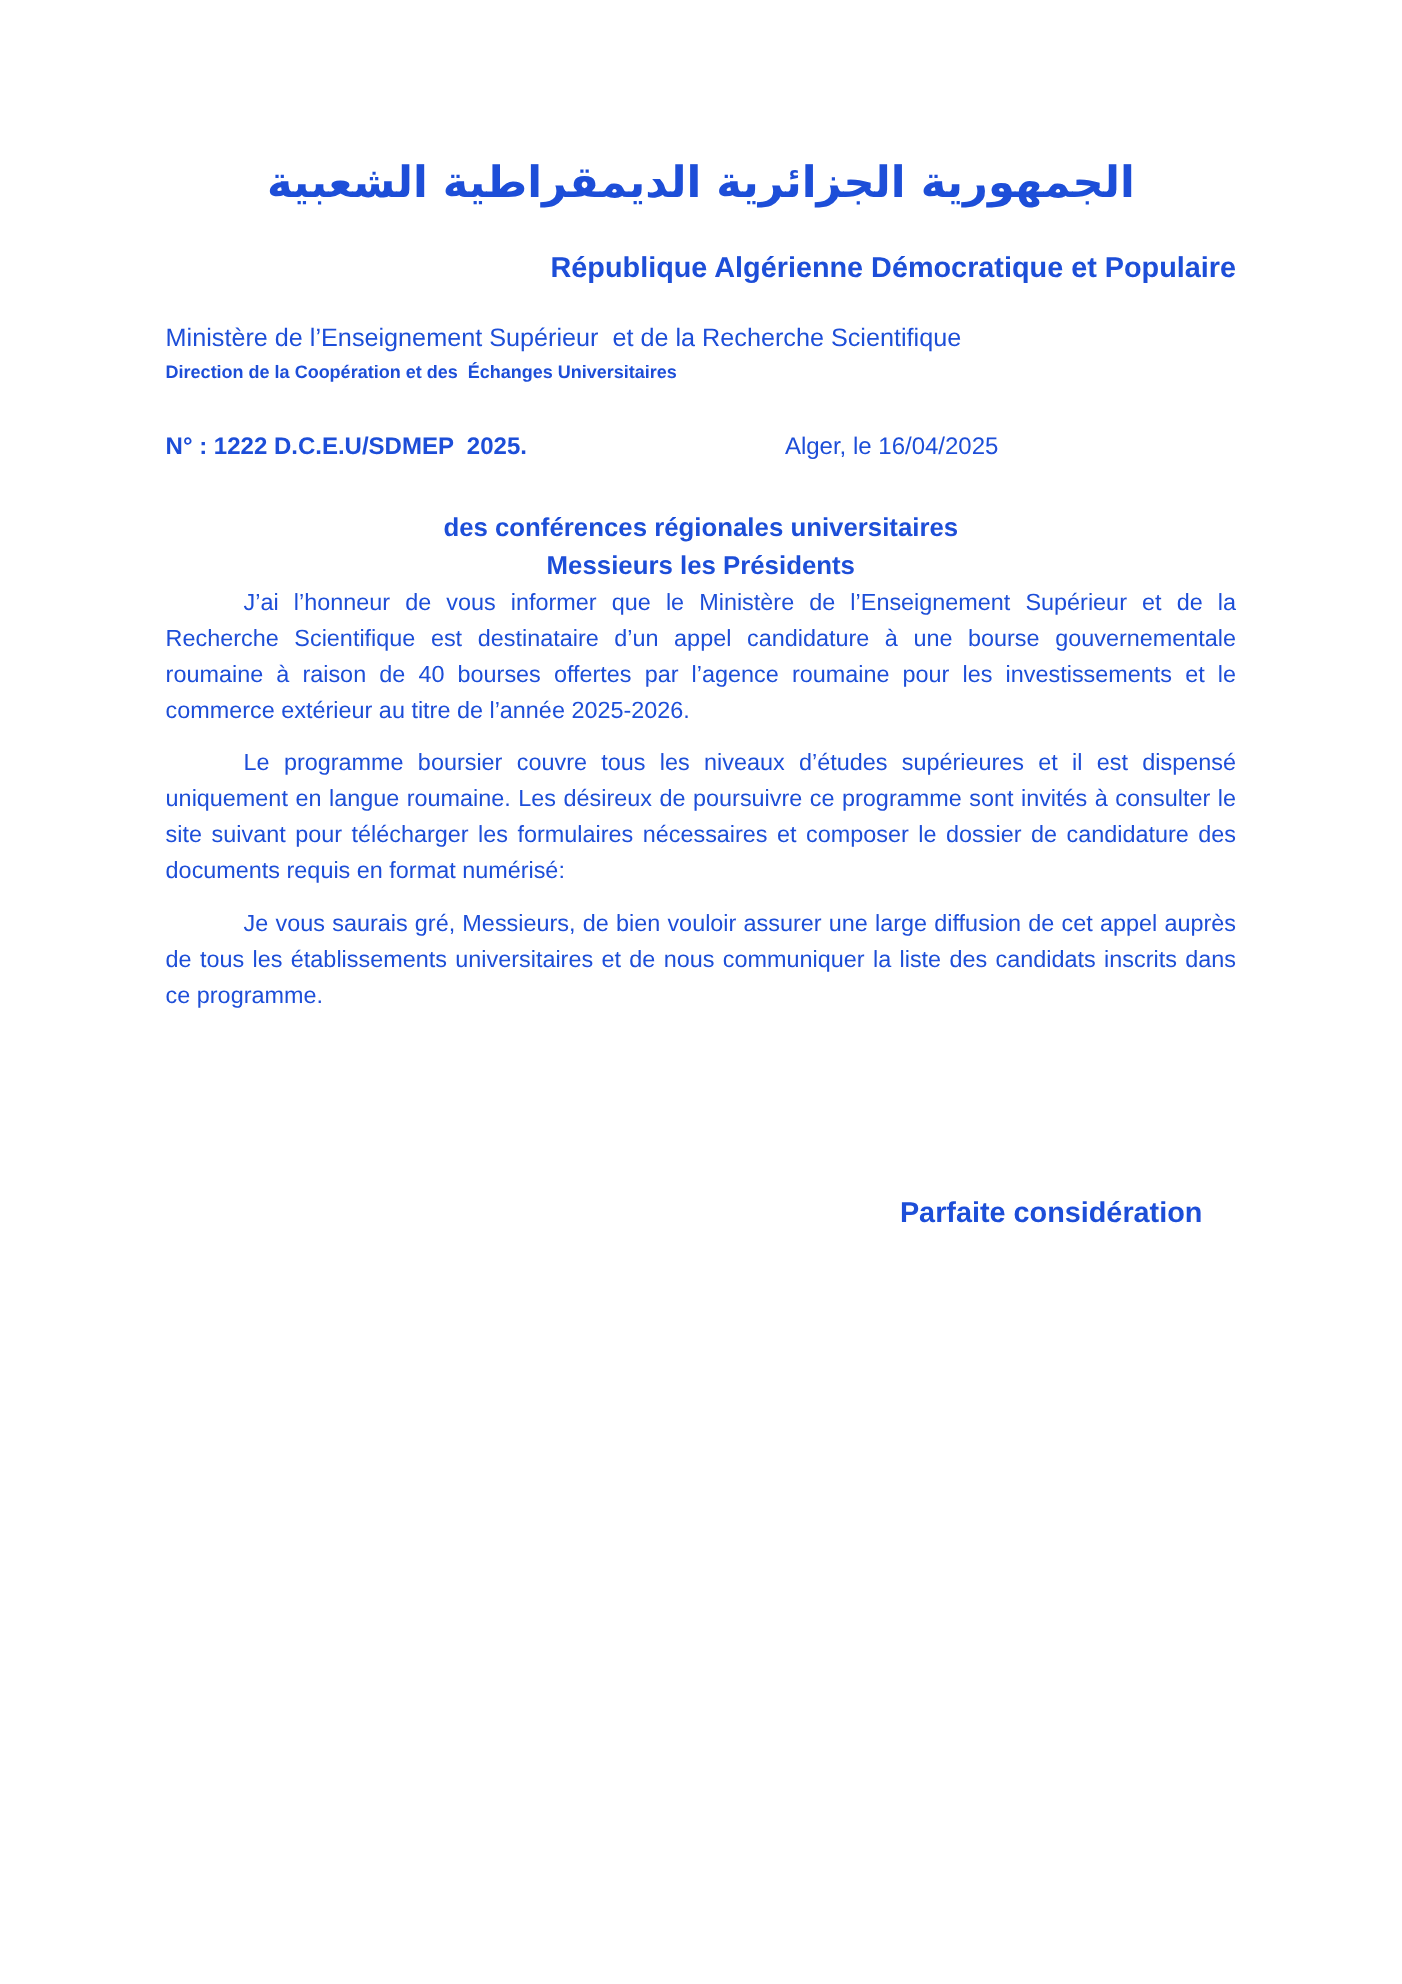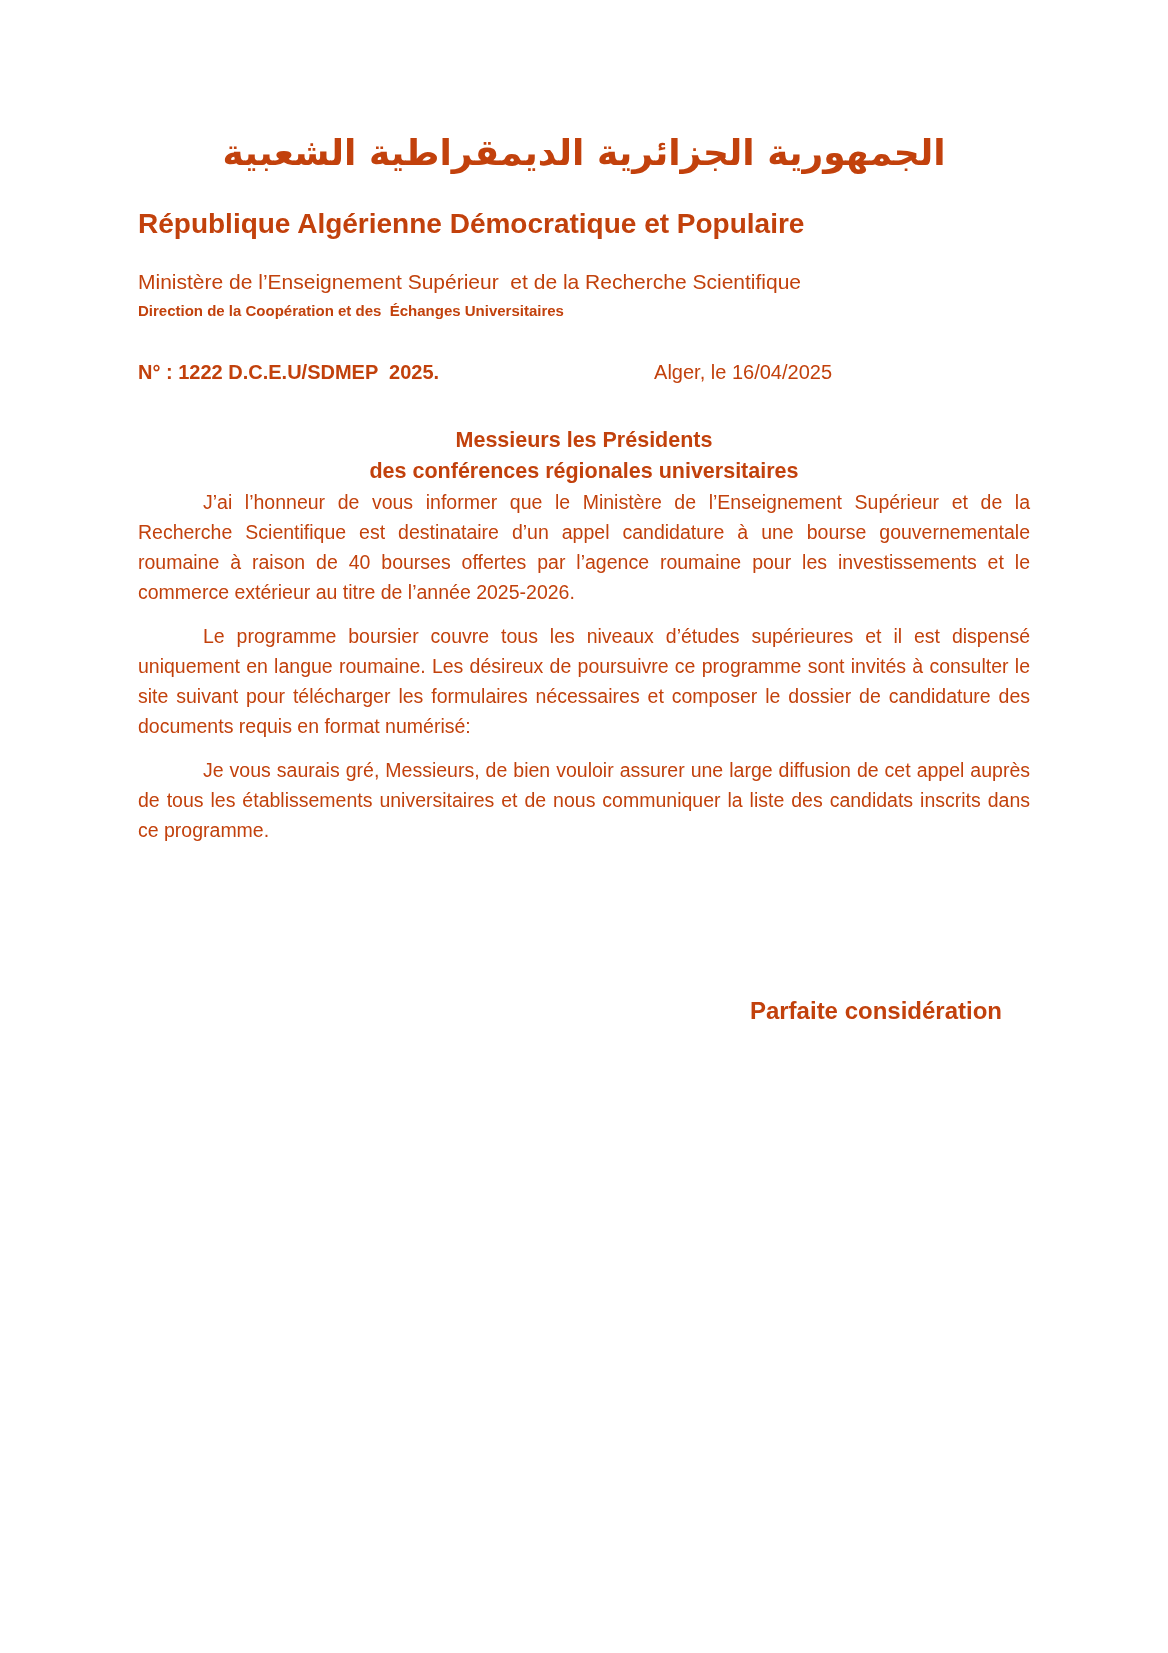--- a/index.html
+++ b/index.html
@@ -1,43 +1,43 @@
 <!DOCTYPE html>
 <html lang="fr"><head>
 <meta charset="utf-8">
 <style>
   html, body { margin: 0; padding: 0; background: #ffffff; }
   .page {
     position: relative;
     width: 1168px;
     height: 1653px;
     background: #ffffff;
-    color: #c2410c;
+    color: #1d4ed8;
     font-family: "Liberation Sans", sans-serif;
     overflow: hidden;
     box-sizing: border-box;
   }
   .content {
     padding: 0 138px;
     box-sizing: border-box;
   }
   .arabic-title {
     margin-top: 128px;
     text-align: center;
     direction: rtl;
     font-family: "DejaVu Sans", sans-serif;
     font-weight: 700;
     font-size: 36px;
     line-height: 50px;
   }
   .republic-title {
     margin-top: 30px;
-    text-align: left;
+    text-align: right;
     font-weight: 700;
-    font-size: 28px;
+    font-size: 24px;
     line-height: 32px;
   }
   .ministry-line {
     margin-top: 28px;
     font-size: 21px;
     line-height: 28px;
     white-space: pre-wrap;
   }
   .direction-line {
     margin-top: 2px;
@@ -117,22 +117,22 @@
     <div class="ministry-line">Ministère de l’Enseignement Supérieur  et de la Recherche Scientifique</div>
 
     <div class="direction-line">Direction de la Coopération et des  Échanges Universitaires</div>
 
     <div class="ref-row">
       <span class="ref-number">N° : 1222 D.C.E.U/SDMEP  2025.</span>
       <span class="ref-date">Alger, le 16/04/2025</span>
     </div>
 
     <div class="addressee">
+      <div>des conférences régionales universitaires</div>
       <div>Messieurs les Présidents</div>
-      <div>des conférences régionales universitaires</div>
     </div>
 
 
     <p class="par">J’ai l’honneur de vous informer que le Ministère de l’Enseignement Supérieur et de la Recherche Scientifique est destinataire d’un appel candidature à une bourse gouvernementale roumaine à raison de 40 bourses offertes par l’agence roumaine pour les investissements et le commerce extérieur au titre de l’année 2025-2026.</p>
 
     <p class="par">Le programme boursier couvre tous les niveaux d’études supérieures et il est dispensé uniquement en langue roumaine. Les désireux de poursuivre ce programme sont invités à consulter le site suivant pour télécharger les formulaires nécessaires et composer le dossier de candidature des documents requis en format numérisé:</p>
 
 
 
     <p class="par par4">Je vous saurais gré, Messieurs, de bien vouloir assurer une large diffusion de cet  appel auprès de tous les établissements universitaires et de nous communiquer la liste des candidats inscrits dans ce programme.</p>

